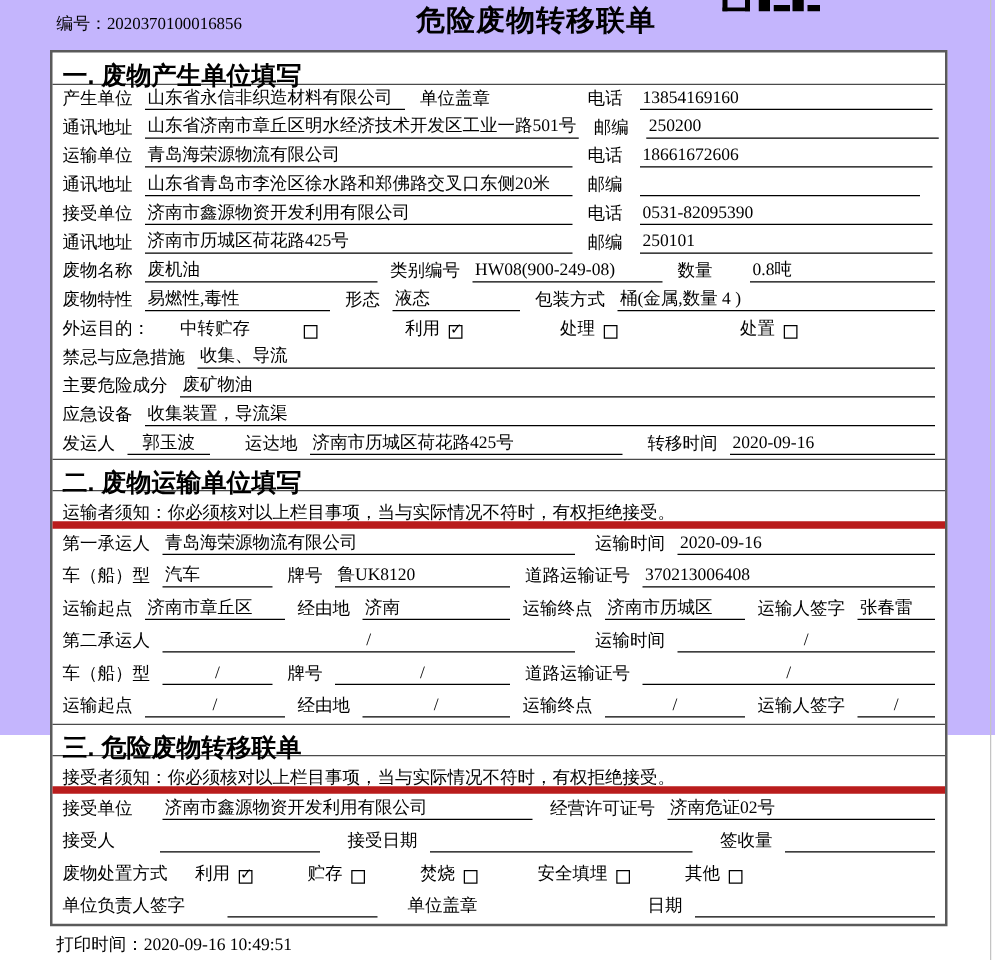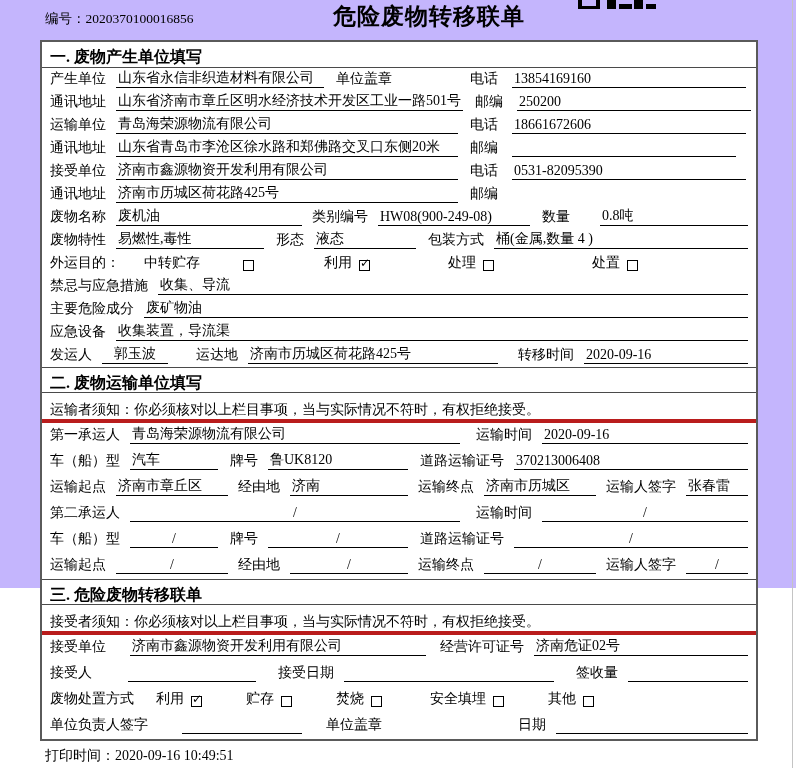--- a/index.html
+++ b/index.html
@@ -18,27 +18,27 @@
 
   .qr { position: absolute; top: 0; left: 578px; width: 78px; height: 9px; }
   .qr .qb { position: absolute; background: #000; }
   .qr .qhollow { position: absolute; background: transparent; border-left: 4px solid #000; border-right: 4px solid #000; border-bottom: 3px solid #000; }
 
   .edge-line { position: absolute; left: 792px; top: 0; width: 1px; height: 768px; background: #c4c4c4; }
 
   .form { position: absolute; left: 40px; top: 40px; width: 718px; border: 2px solid #5a5a5a; background: #fff; }
 
   .sh {
-    height: 26px; padding: 5px 8px 0; font-weight: bold; font-size: 16px;
-    font-family: Liberation Serif, serif;
+    height: 26px; padding: 5px 8px 0; font-weight: bold; font-size: 20px;
+    font-family: Liberation Sans, sans-serif;
     border-bottom: 1.5px solid #4a4a4a;
   }
   .sh.mid { border-top: 1.5px solid #4a4a4a; }
 
-  .notice { height: 30px; padding: 8px 8px 0; border-bottom: 4px solid #b91c1c; white-space: nowrap; }
+  .notice { height: 30px; padding: 8px 8px 0; border-bottom: 6px solid #b91c1c; white-space: nowrap; }
 
   .r { display: flex; align-items: flex-end; height: 23px; padding: 0 8px 3px; }
   .sec23 .r { height: 26px; padding-bottom: 5px; }
 
   .l { white-space: nowrap; margin-right: 10px; flex: none; }
   .uv { border-bottom: 1px solid #000; white-space: nowrap; flex: none; padding: 0 2px; min-height: 17px; }
   .grow { flex: 1 1 auto; }
   .ctr { text-align: center; }
 
   .rgroup { flex: none; width: 278px; display: flex; align-items: flex-end; margin-left: 12px; }
@@ -126,20 +126,21 @@
         <span class="l">电话</span>
         <span class="uv">0531-82095390</span>
       </span>
     </div>
 
     <div class="r">
       <span class="l">通讯地址</span>
       <span class="uv grow">济南市历城区荷花路425号</span>
       <span class="rgroup">
         <span class="l">邮编</span>
+        <span class="uv">250101</span>
       </span>
     </div>
 
     <div class="r">
       <span class="l">废物名称</span>
       <span class="uv grow" style="margin-right:10px;">废机油</span>
       <span class="l">类别编号</span>
       <span class="uv" style="width:152px;margin-right:12px;">HW08(900-249-08)</span>
       <span class="l">数量</span>
       <span class="uv" style="width:148px;margin-left:20px;">0.8吨</span>

